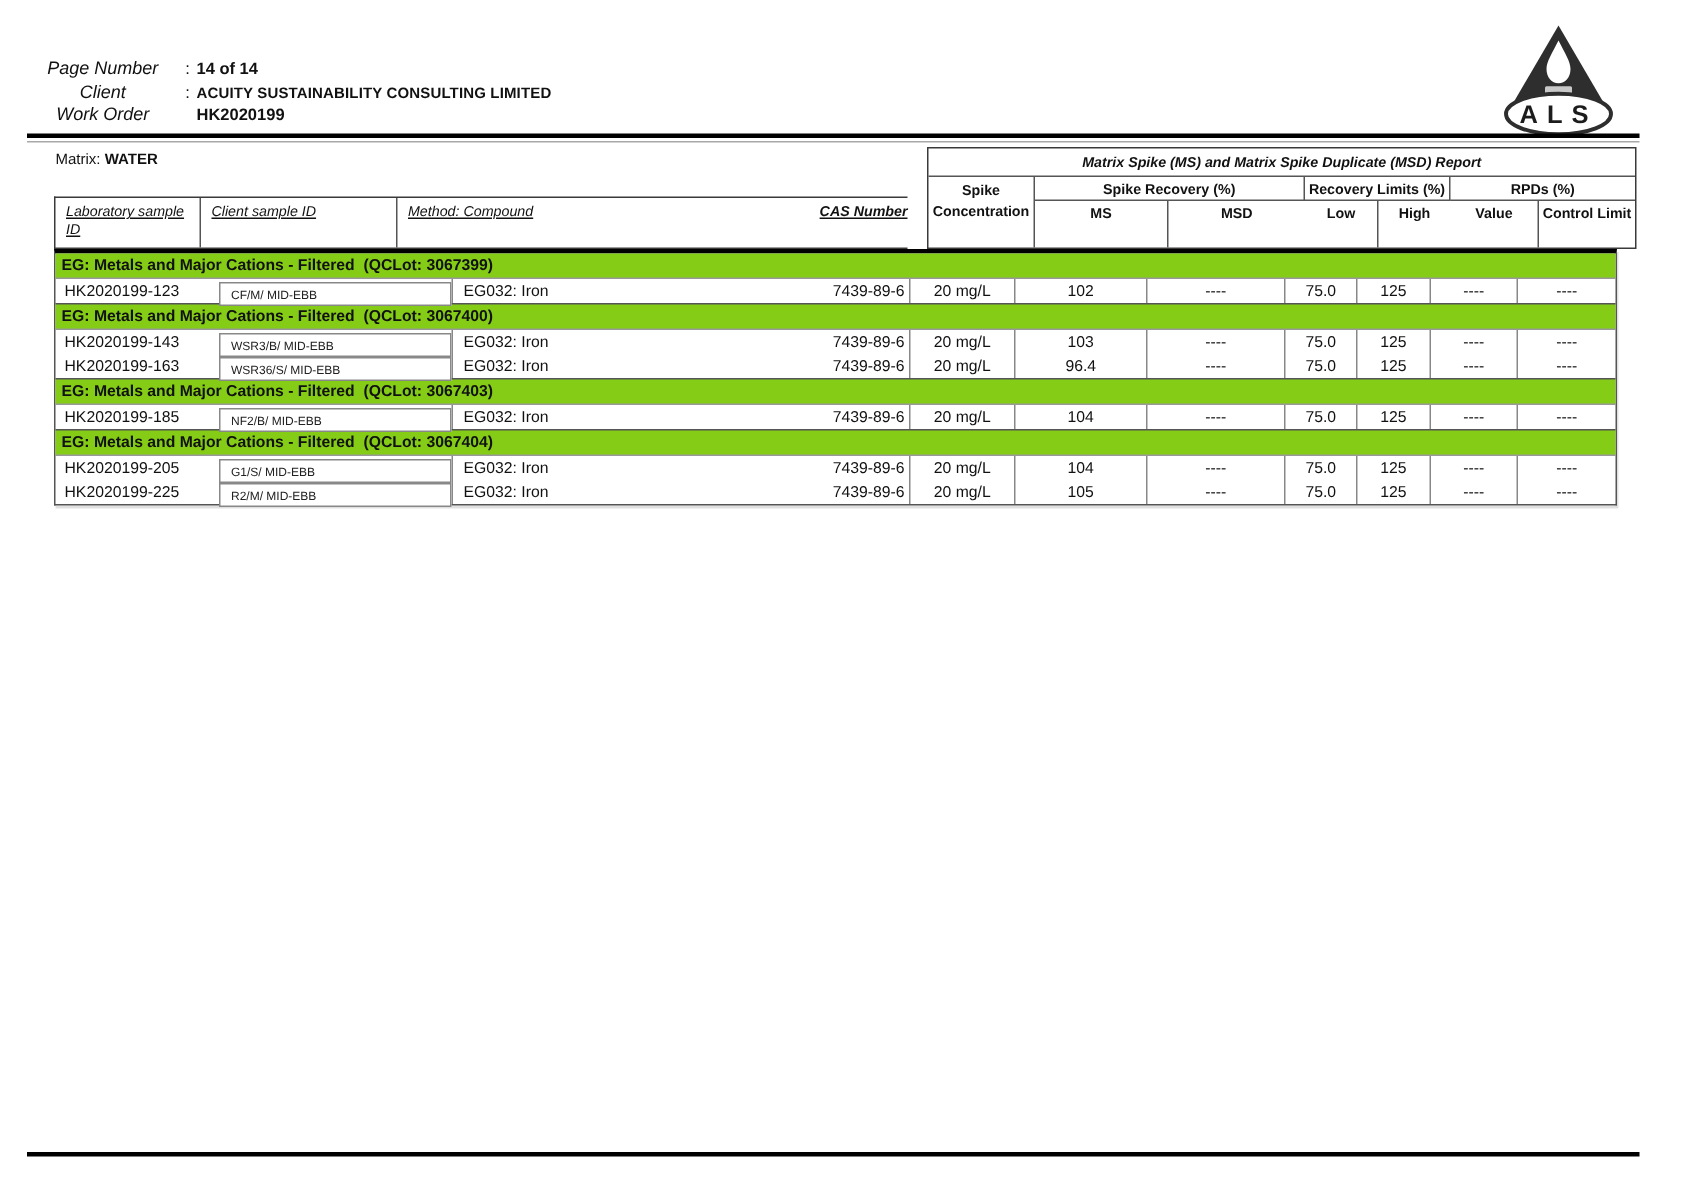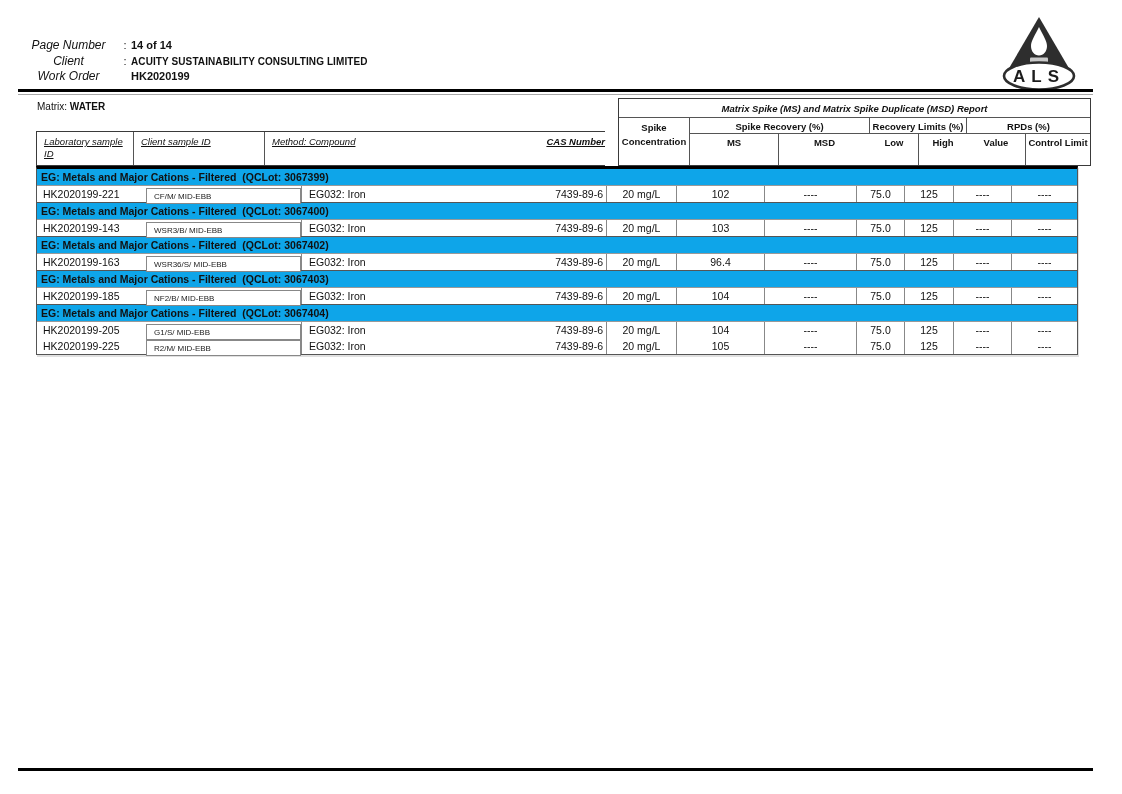--- a/index.html
+++ b/index.html
@@ -46,21 +46,21 @@
          font-style:italic;font-size:9.5px;}
   .lhead>div{box-sizing:border-box;padding:4px 0 0 7px;line-height:12px;text-decoration:underline;}
   .lh-client,.lh-method{border-left:1px solid #555;}
   .lh-method{display:flex;justify-content:space-between;padding-right:3px;}
   .lh-cas{font-weight:bold;}
 
   
   .tbody{position:absolute;left:0;top:68px;width:1042px;box-sizing:border-box;
          border-top:3px solid #000;border-left:1px solid #555;border-right:1px solid #555;
          border-bottom:1px solid #555;background:#fff;box-shadow:1px 2px 0 rgba(0,0,0,.12);}
-  .grow{height:17px;box-sizing:border-box;background:#0ea5e9;border-bottom:1px solid #999;
+  .grow{height:17px;box-sizing:border-box;background:#84cc16;border-bottom:1px solid #999;
         font-weight:bold;font-size:10.5px;padding:2px 0 0 4px;white-space:pre;}
   .group + .group .grow{border-top:1px solid #555;height:18px;}
   .drow{display:grid;grid-template-columns:109px 155px 305px 70px 88px 92px 48px 49px 58px 66px;
         height:16px;font-size:10.5px;line-height:14px;}
   .drow>div{box-sizing:border-box;}
   .c-lab{padding:1px 0 0 6px;}
   .c-client{position:relative;}
   .client-box{position:absolute;left:0;top:2px;width:155px;height:16px;box-sizing:border-box;
               border:1px solid #888;background:#fff;z-index:3;font-size:8px;line-height:10px;
               padding:3px 0 0 7px;color:#222;}
@@ -134,21 +134,21 @@
       <div class="lh-method">
         <span>Method: Compound</span>
         <span class="lh-cas">CAS Number</span>
       </div>
     </div>
 
     <div class="tbody">
   <div class="group">
     <div class="grow"><span>EG: Metals and Major Cations - Filtered  (QCLot: 3067399)</span></div>
     <div class="drow">
-      <div class="c-lab">HK2020199-221</div>
+      <div class="c-lab">HK2020199-123</div>
       <div class="c-client">
         <div class="client-box">CF/M/ MID-EBB</div>
       </div>
       <div class="c-mcas">
         <span>EG032: Iron</span>
         <span>7439-89-6</span>
       </div>
       <div class="c-num">20 mg/L</div>
       <div class="c-num">102</div>
       <div class="c-num">----</div>
@@ -174,21 +174,20 @@
       <div class="c-num">103</div>
       <div class="c-num">----</div>
       <div class="c-num">75.0</div>
       <div class="c-num">125</div>
       <div class="c-num">----</div>
       <div class="c-num">----</div>
     </div>
   </div>
 
   <div class="group">
-    <div class="grow"><span>EG: Metals and Major Cations - Filtered  (QCLot: 3067402)</span></div>
     <div class="drow">
       <div class="c-lab">HK2020199-163</div>
       <div class="c-client">
         <div class="client-box">WSR36/S/ MID-EBB</div>
       </div>
       <div class="c-mcas">
         <span>EG032: Iron</span>
         <span>7439-89-6</span>
       </div>
       <div class="c-num">20 mg/L</div>

